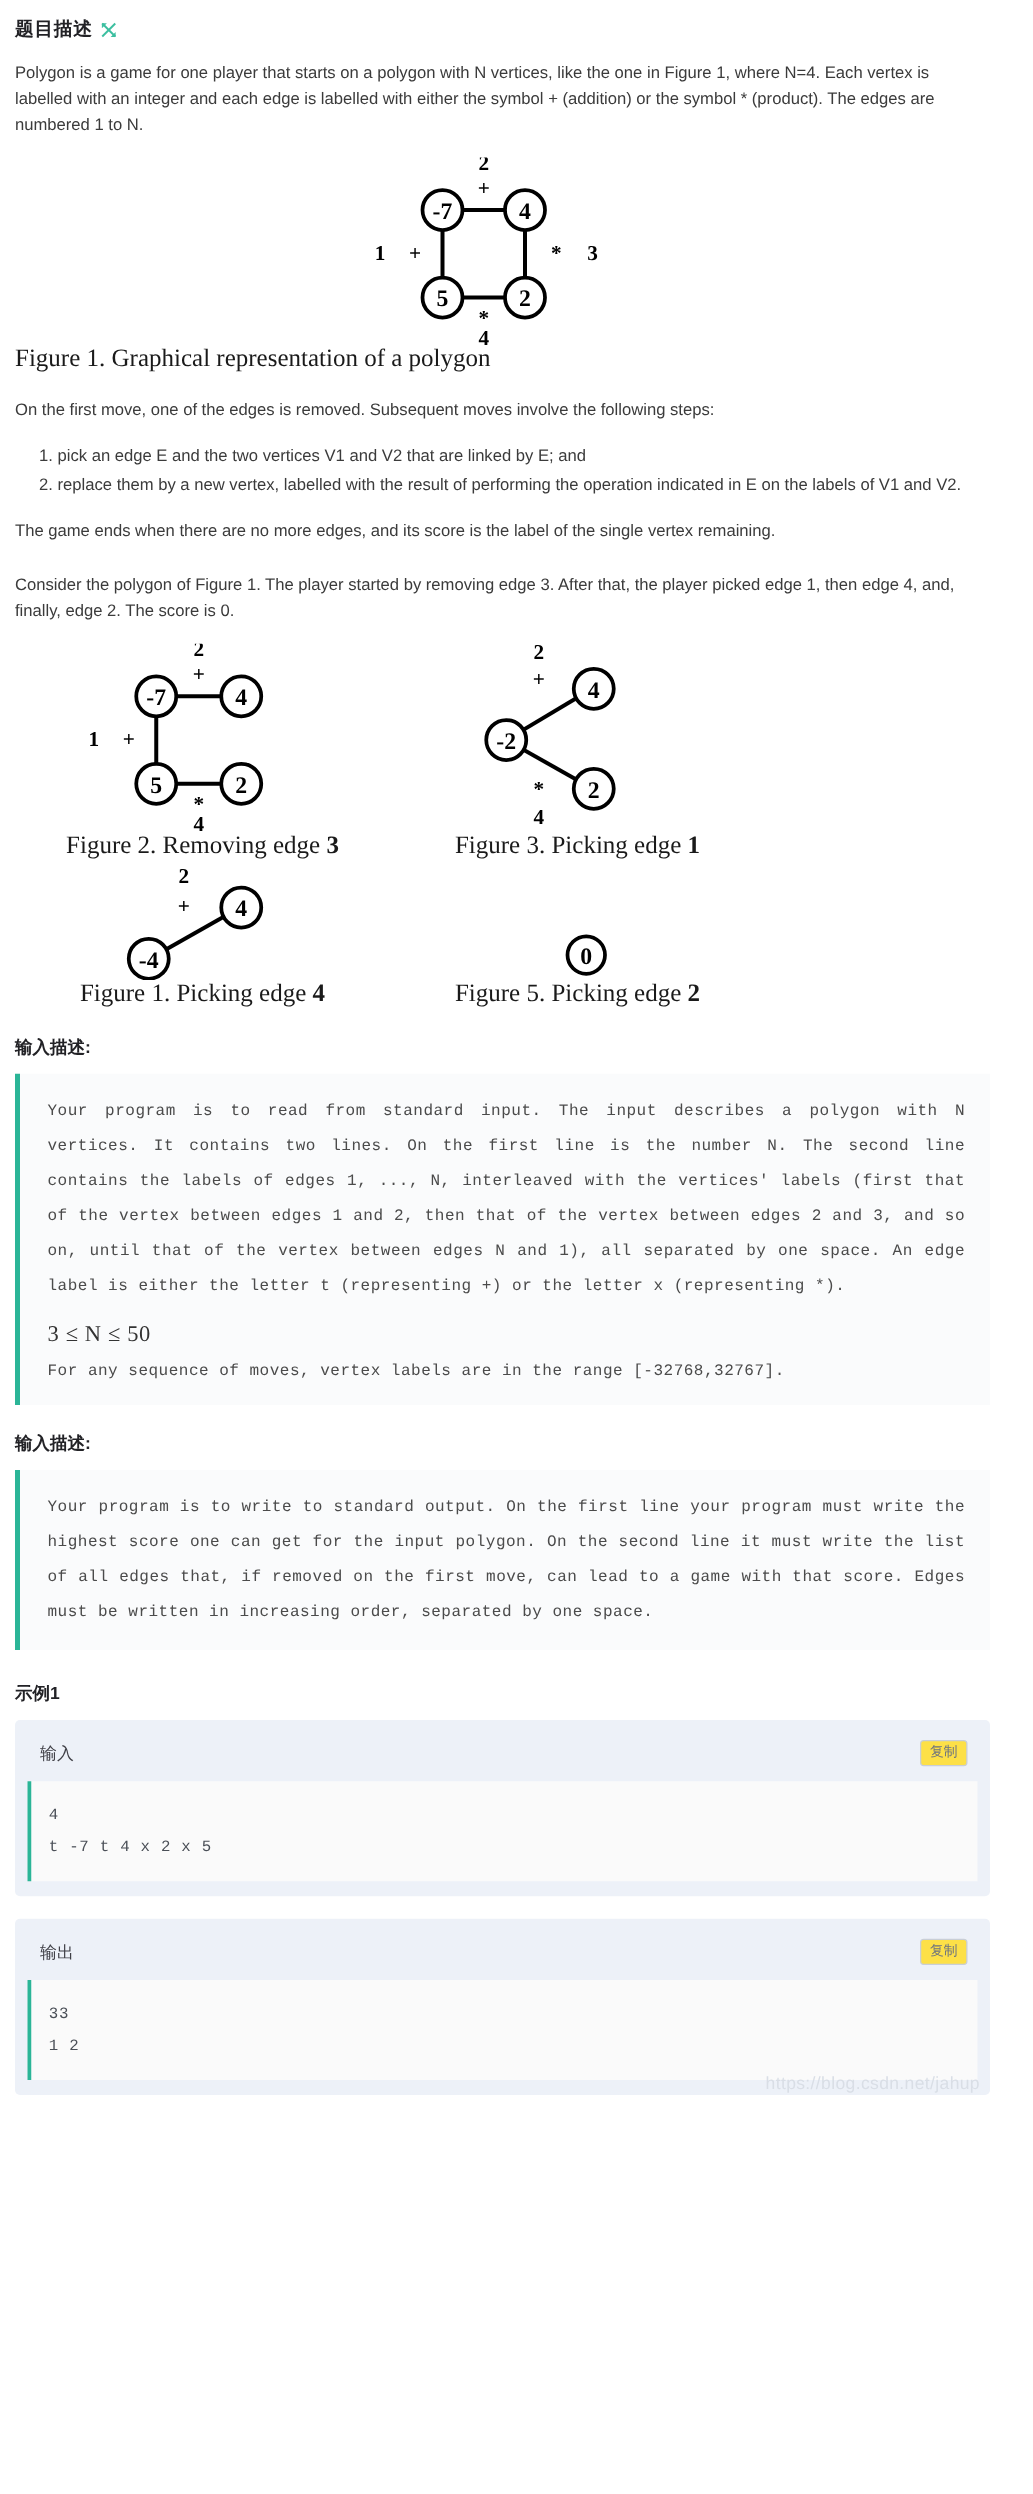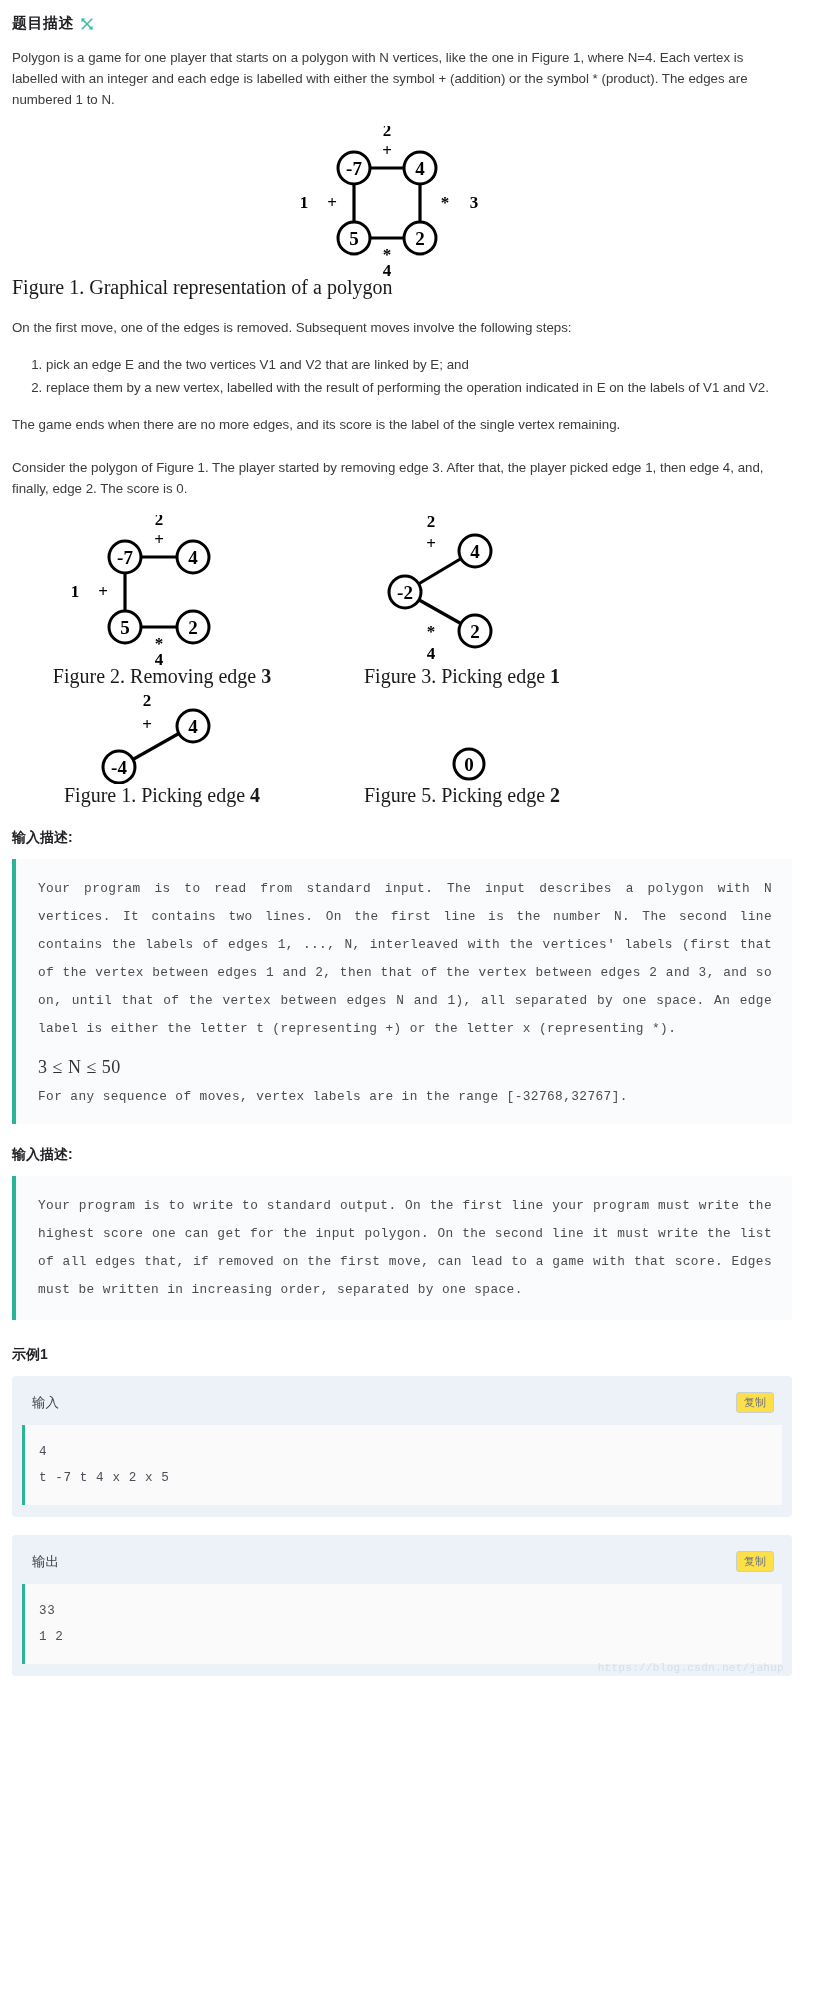--- a/index.html
+++ b/index.html
@@ -160,23 +160,23 @@
     font-family: "Liberation Mono", monospace;
     font-size: 12.6px;
     line-height: 26px;
     color: #4a4f57;
     letter-spacing: .6px;
   }
   .watermark {
     position: absolute;
     right: 8px;
     bottom: 2px;
-    font-size: 11px;
+    font-size: 14px;
     color: #d9dee6;
-    font-family: Liberation Mono, monospace;
+    font-family: Liberation Sans, sans-serif;
     letter-spacing: .3px;
     text-align: center;
   }
 </style>
 </head>
 <body>
 
 <div class="page">
 
   <div class="sec-title">

